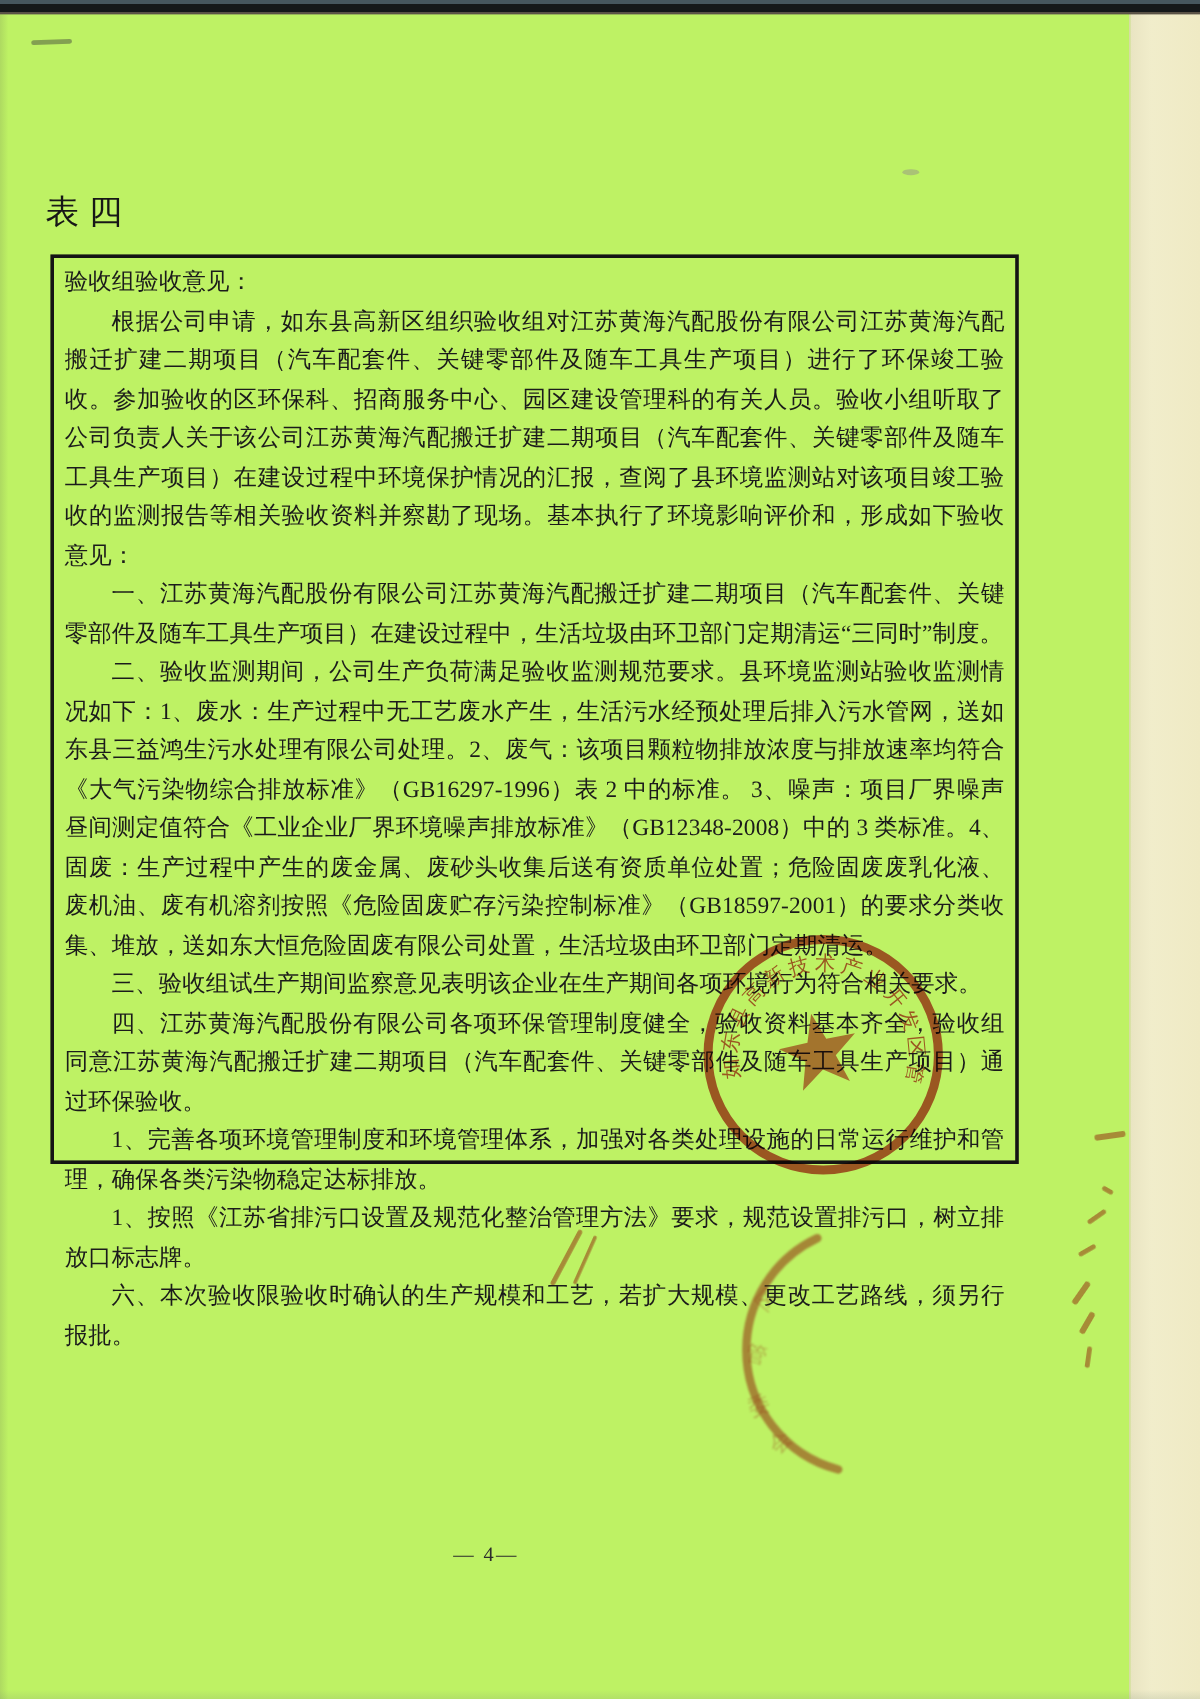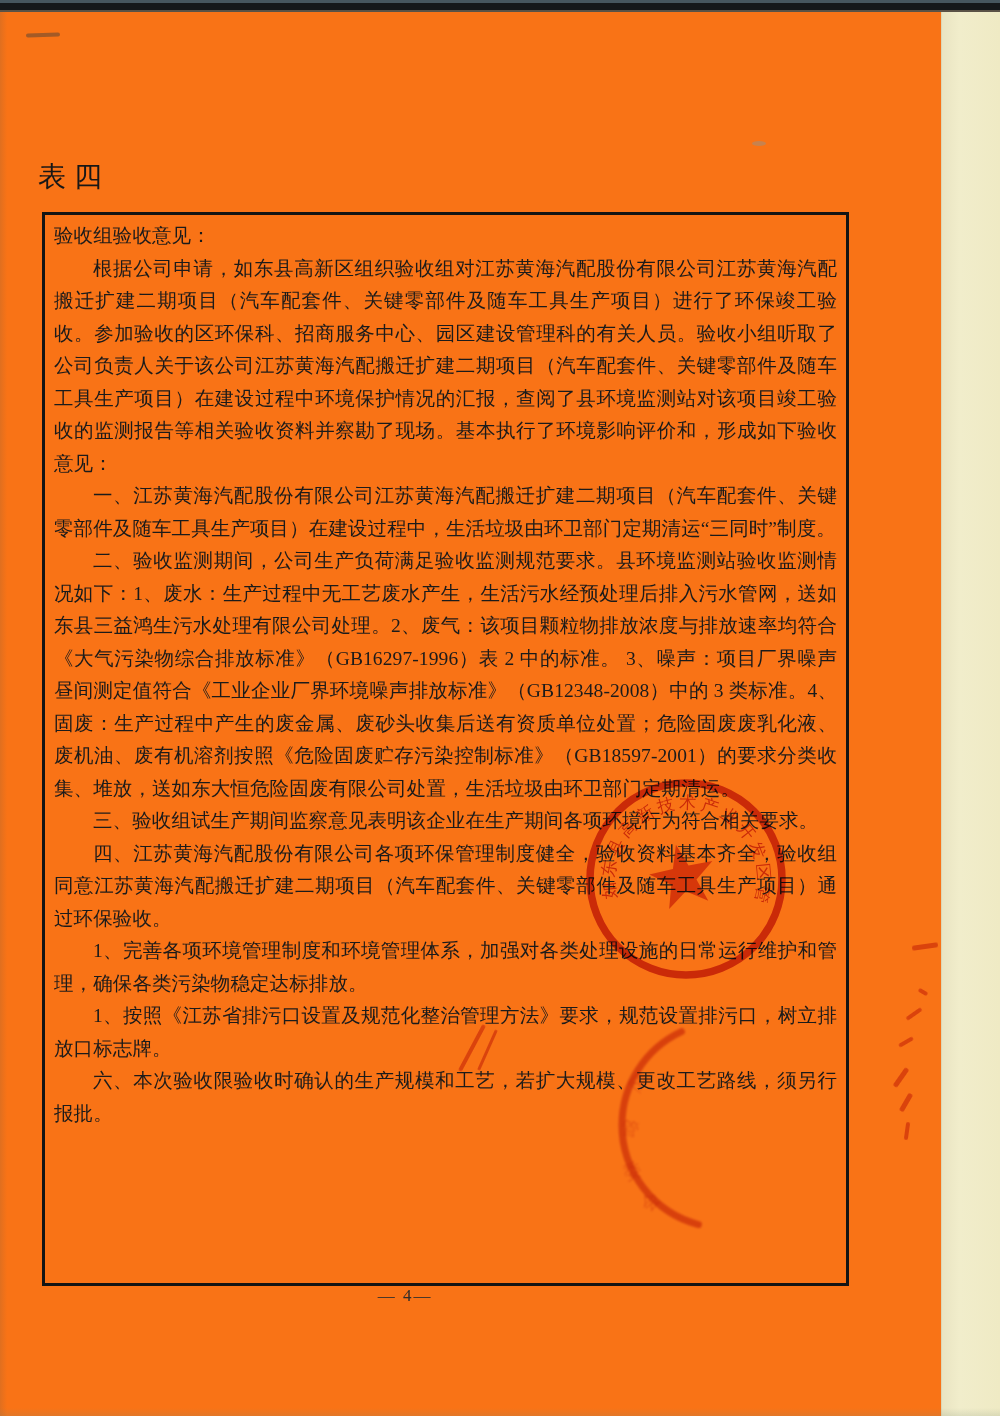--- a/index.html
+++ b/index.html
@@ -1,35 +1,35 @@
 <!DOCTYPE html>
 <html><head>
 <meta charset="utf-8">
 <style>
   html,body{margin:0;padding:0;}
   body{width:1000px;height:1416px;position:relative;overflow:hidden;
        font-family:"Liberation Serif","DejaVu Serif",serif;}
-  .scan{position:absolute;inset:0;background:#f97316;}
+  .scan{position:absolute;inset:0;background:#bef264;}
   
   .top-edge{position:absolute;left:0;top:0;width:1000px;height:12px;
     background:linear-gradient(#46565e 0 3px,#15181a 3px 10px,#5a5246 10px 12px);}
   .right-strip{position:absolute;right:0;top:0;width:58px;height:1416px;
     background:linear-gradient(90deg,#e9e4c2,#f1edcb 30%,#efeac4);
     border-left:1px solid #ddd6b4;}
   .bottom-shade{position:absolute;left:0;bottom:0;width:1000px;height:8px;
     background:linear-gradient(180deg,rgba(0,0,0,0),rgba(120,140,120,.18));}
   .left-shade{position:absolute;left:0;top:12px;width:7px;height:1404px;
     background:linear-gradient(90deg,rgba(90,90,80,.16),rgba(0,0,0,0));}
   .speck1{position:absolute;left:26px;top:33px;width:34px;height:4px;background:rgba(60,60,58,.45);transform:rotate(-2deg);border-radius:2px;}
   .speck2{position:absolute;left:752px;top:141px;width:14px;height:5px;background:rgba(150,145,135,.5);border-radius:50%;}
 
   .form-label{position:absolute;left:38px;top:158px;font-size:28px;color:#171717;
     letter-spacing:8px;font-weight:500;}
 
-  .opinion-box{position:absolute;left:42px;top:212px;width:807px;height:1074px;
+  .opinion-box{position:absolute;left:42px;top:212px;width:807px;height:758px;
     border:3px solid #141414;box-sizing:border-box;padding:5px 9px 0 9px;}
   .opinion-box p{margin:0;font-size:19.5px;line-height:32.5px;color:#1b1b1b;
     text-align:justify;text-justify:inter-ideograph;letter-spacing:.1px;}
   .opinion-box p.indent{text-indent:2em;}
 
   .page-number{position:absolute;left:330px;top:1286px;width:150px;text-align:center;
     font-size:17px;color:#2c2c2c;letter-spacing:2px;}
 
   .stamp{position:absolute;mix-blend-mode:multiply;pointer-events:none;}
   .blur-s{filter:blur(.4px);}

